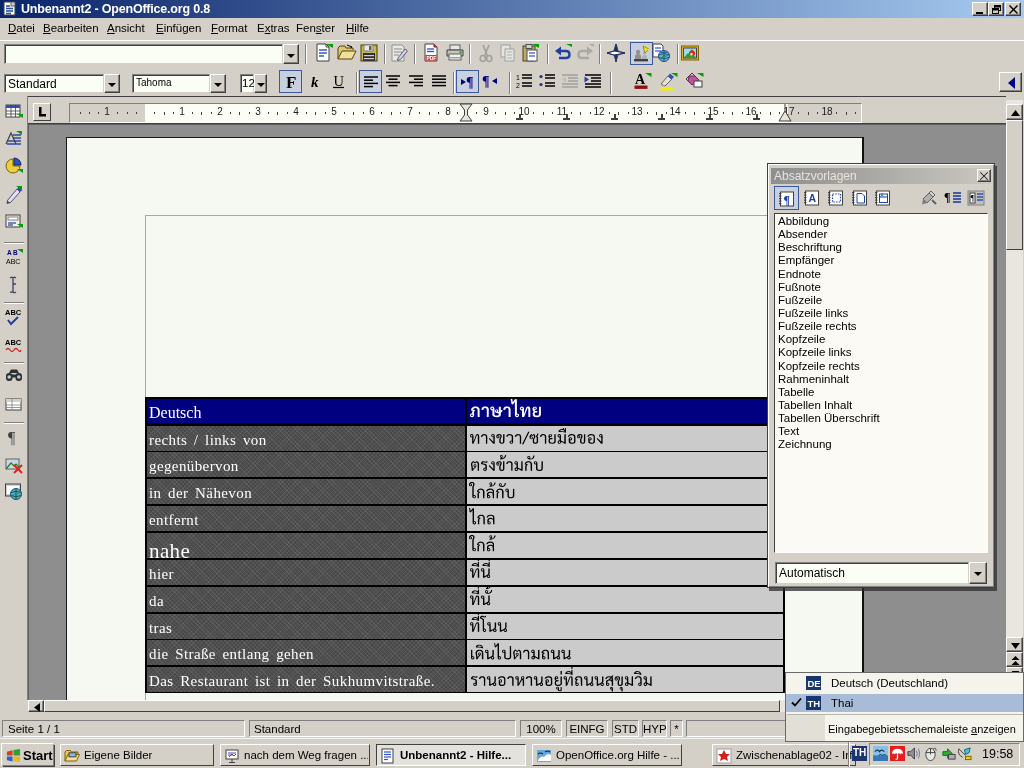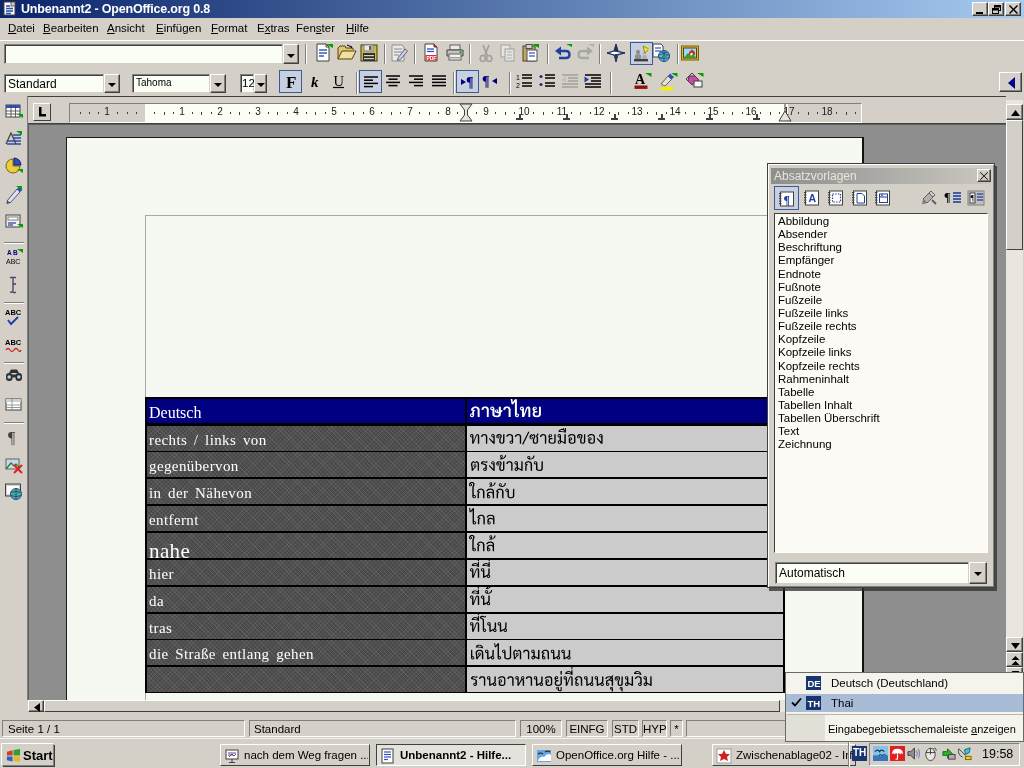--- a/index.html
+++ b/index.html
@@ -667,20 +667,21 @@
     <div class="abs" style="left:439px;top:463px;width:316px;height:25px;background:#cbcbcb"></div>
     <span class="abs" style="left:121px;top:469px;font-family:'Liberation Serif',serif;font-size:15px;color:#fff;letter-spacing:0.4px;word-spacing:2.5px;white-space:nowrap">da</span>
     <div class="abs" style="left:119px;top:490px;width:318px;height:25px;background:#494949;background-image:repeating-linear-gradient(45deg,rgba(255,255,255,.08) 0 1px,transparent 1px 3px),repeating-linear-gradient(-45deg,rgba(255,255,255,.06) 0 1px,transparent 1px 3px)"></div>
     <div class="abs" style="left:439px;top:490px;width:316px;height:25px;background:#cbcbcb"></div>
     <span class="abs" style="left:121px;top:496px;font-family:'Liberation Serif',serif;font-size:15px;color:#fff;letter-spacing:0.4px;word-spacing:2.5px;white-space:nowrap">tras</span>
     <div class="abs" style="left:119px;top:516px;width:318px;height:25px;background:#494949;background-image:repeating-linear-gradient(45deg,rgba(255,255,255,.08) 0 1px,transparent 1px 3px),repeating-linear-gradient(-45deg,rgba(255,255,255,.06) 0 1px,transparent 1px 3px)"></div>
     <div class="abs" style="left:439px;top:516px;width:316px;height:25px;background:#cbcbcb"></div>
     <span class="abs" style="left:121px;top:522px;font-family:'Liberation Serif',serif;font-size:15px;color:#fff;letter-spacing:0.4px;word-spacing:2.5px;white-space:nowrap">die Straße entlang gehen</span>
     <div class="abs" style="left:119px;top:543px;width:318px;height:25px;background:#494949;background-image:repeating-linear-gradient(45deg,rgba(255,255,255,.08) 0 1px,transparent 1px 3px),repeating-linear-gradient(-45deg,rgba(255,255,255,.06) 0 1px,transparent 1px 3px)"></div>
     <div class="abs" style="left:439px;top:543px;width:316px;height:25px;background:#cbcbcb"></div>
+    <span class="abs" style="left:121px;top:549px;font-family:'Liberation Serif',serif;font-size:15px;color:#fff;letter-spacing:0.4px;word-spacing:2.5px;white-space:nowrap">Das Restaurant ist in der Sukhumvitstraße.</span>
     <svg style="left:442.3px;top:275.1px" width="71.0" height="18.3" viewBox="0 0 71.0 18.3">
       <path d="M47.5 18.2L45.8 17.9L44.9 16.6L44.9 2.8L43.0 5.4L41.5 4.9L40.7 -0.1L42.3 0.0L42.8 3.3L44.9 0.3L46.9 0.3L46.9 14.4L48.5 14.9L48.9 15.5L49.1 16.3L48.6 17.6L47.5 18.2ZM2.5 18.2L1.0 18.1L0.3 17.5L-0.0 16.8L-0.0 15.9L0.4 15.0L1.0 14.6L2.2 14.4L2.1 13.0L2.8 11.8L0.9 11.4L1.4 9.6L2.4 8.4L4.2 7.6L6.5 7.6L7.9 8.0L9.1 9.0L9.6 10.3L9.6 18.0L7.7 18.0L7.6 10.8L6.9 9.6L5.4 9.1L3.9 9.4L3.0 10.4L4.9 11.3L5.0 11.8L4.2 12.4L3.9 13.1L4.2 15.8L4.0 17.0L3.4 17.8L2.5 18.2ZM18.7 18.0L16.8 17.9L16.8 10.6L16.3 9.5L15.6 9.1L14.7 9.1L13.7 9.8L13.2 10.9L11.4 10.8L11.7 9.3L12.7 8.1L14.1 7.6L16.2 7.6L17.6 8.1L18.4 8.9L18.8 10.1L18.7 18.0ZM27.8 18.2L24.8 18.1L23.7 17.6L22.8 16.9L22.4 15.9L22.4 11.4L21.0 11.0L20.2 9.9L20.4 8.6L21.1 7.8L22.8 7.6L24.1 8.5L24.4 9.3L24.5 15.8L25.1 16.4L26.6 16.6L27.8 16.5L28.6 16.0L28.8 14.4L26.8 14.1L25.5 13.4L24.9 12.4L25.0 11.3L26.1 10.4L27.5 10.6L28.2 11.6L27.9 13.0L28.7 13.0L28.8 7.7L30.8 7.7L30.9 11.8L31.7 10.7L32.7 11.6L32.0 12.7L30.8 13.7L30.8 16.1L30.5 16.9L29.3 17.8L27.8 18.2ZM40.6 18.0L38.6 17.9L38.6 10.6L38.2 9.5L37.5 9.1L36.5 9.1L35.5 9.8L35.1 10.9L33.2 10.8L33.5 9.3L34.5 8.1L35.9 7.6L38.0 7.6L39.4 8.1L40.2 8.9L40.6 10.1L40.6 18.0ZM60.3 18.1L58.4 18.0L58.3 9.7L57.9 9.1L57.3 9.7L54.2 18.0L52.0 18.0L52.0 11.4L50.9 11.2L50.0 10.3L49.8 9.0L50.3 8.2L51.0 7.7L52.3 7.6L53.1 7.9L53.7 8.5L54.0 9.3L54.1 15.1L56.3 8.5L57.8 7.6L58.7 7.6L59.7 8.0L60.3 9.4L60.3 18.1ZM67.8 18.2L64.7 17.9L63.4 17.2L62.8 16.3L62.7 13.9L63.7 12.7L62.6 11.3L62.5 9.6L63.1 8.3L64.0 7.7L65.8 7.7L66.5 8.2L66.8 8.9L66.8 9.7L66.4 10.6L64.5 11.1L65.2 11.9L67.4 12.0L67.3 13.4L65.2 13.5L64.6 14.2L64.9 16.1L65.8 16.5L66.8 16.6L68.2 16.4L68.9 15.5L69.0 7.7L70.9 7.7L70.9 16.1L69.9 17.5L67.8 18.2ZM65.3 10.0L65.7 9.6L65.7 9.0L65.2 8.6L64.7 8.6L64.2 9.0L64.2 9.6L64.7 10.0L65.3 10.0ZM22.5 10.1L23.0 9.6L22.9 9.0L22.4 8.7L21.8 8.7L21.4 9.2L21.4 9.7L21.8 10.2L22.5 10.1ZM52.1 10.1L52.6 9.6L52.5 9.0L52.0 8.7L51.4 8.7L51.0 9.2L51.0 9.7L51.4 10.2L52.1 10.1ZM26.9 12.5L27.2 11.7L26.9 11.3L26.3 11.2L25.9 11.7L25.9 12.2L26.3 12.6L26.9 12.5ZM54.0 15.4L54.0 15.4ZM2.3 17.0L2.7 16.6L2.7 16.1L2.3 15.6L1.5 15.6L1.1 16.1L1.1 16.6L1.5 17.1L2.3 17.0ZM47.5 17.0L47.9 16.6L47.8 15.9L47.3 15.6L46.6 15.7L46.3 16.2L46.4 16.8L46.9 17.1L47.5 17.0Z" fill="#fff" fill-rule="evenodd"></path>
     </svg>
     <svg style="left:442.4px;top:304.3px" width="132.8" height="16.4" viewBox="0 0 132.8 16.4">
       <path d="M96.0 4.8L92.7 4.0L88.6 3.9L88.6 3.1L89.0 2.3L90.1 1.4L91.4 1.0L92.8 1.0L92.9 -0.0L93.8 0.0L93.9 1.3L94.9 2.0L95.0 0.0L95.9 -0.0L96.0 4.8ZM94.7 3.5L93.7 2.3L92.5 1.9L91.0 2.0L89.9 3.0L94.7 3.5ZM53.3 16.4L52.0 16.3L58.2 3.8L59.5 3.7L53.3 16.4ZM66.1 15.8L64.2 15.7L63.4 15.3L62.9 14.5L62.7 11.8L64.1 8.7L64.1 7.9L63.7 7.2L62.5 8.0L61.5 7.2L60.9 8.0L60.9 8.3L62.0 8.4L62.7 9.1L62.8 10.1L62.4 10.9L60.9 11.3L59.8 10.5L59.5 9.6L59.6 8.0L60.3 6.9L61.1 6.2L61.6 6.0L62.5 6.9L63.7 6.0L64.6 6.4L65.1 7.0L65.4 8.8L64.1 11.6L64.1 13.8L64.6 14.5L65.7 14.7L66.5 14.3L66.7 13.6L66.7 9.4L65.9 8.5L65.9 7.9L66.8 7.0L67.2 5.6L68.6 5.7L68.1 7.1L67.2 8.2L67.9 8.7L68.1 9.3L68.1 14.1L67.4 15.3L66.1 15.8ZM9.2 15.7L7.8 15.7L7.8 7.8L7.6 7.3L7.2 7.2L6.9 7.3L6.5 7.9L3.6 15.6L2.1 15.7L2.1 9.4L0.9 9.2L0.2 8.7L-0.0 7.4L0.4 6.6L1.0 6.1L2.1 6.1L2.7 6.3L3.4 7.1L3.5 13.4L6.0 6.7L7.2 6.0L8.7 6.5L9.2 8.0L9.2 15.7ZM17.2 15.7L15.9 15.7L15.9 8.7L15.6 7.8L14.6 7.2L13.7 7.2L12.7 7.8L12.3 8.9L10.9 8.8L11.2 7.5L12.3 6.4L13.7 6.0L15.3 6.2L16.2 6.6L17.0 7.5L17.3 8.7L17.2 15.7ZM24.7 15.7L23.3 15.7L18.8 10.7L19.5 9.9L23.3 13.8L23.4 9.4L21.9 9.1L21.2 8.0L21.4 6.7L22.5 6.0L23.9 6.3L24.7 7.5L24.7 15.7ZM32.5 15.8L30.4 15.6L29.8 15.1L29.3 14.4L29.2 11.5L30.4 8.8L30.2 7.5L29.2 7.1L27.9 7.4L29.0 7.7L29.5 8.5L29.4 9.6L28.7 10.3L27.2 10.3L26.4 9.4L26.3 7.6L27.6 6.3L29.6 6.0L30.8 6.4L31.5 7.1L31.7 8.7L30.6 11.3L30.6 13.7L31.1 14.5L31.8 14.7L32.6 14.5L33.0 14.0L33.1 6.2L34.5 6.2L34.4 14.1L33.8 15.3L32.5 15.8ZM41.8 15.8L40.2 15.6L39.5 14.4L39.7 13.5L40.0 12.9L41.7 12.4L41.7 8.7L41.3 7.8L40.2 7.2L39.2 7.2L38.0 7.8L37.5 8.8L36.2 8.8L36.7 7.3L38.0 6.3L39.3 6.0L41.0 6.2L42.1 6.7L42.9 7.6L43.1 8.8L43.1 14.4L42.7 15.3L41.8 15.8ZM51.1 15.7L49.8 15.7L49.8 8.7L49.5 7.8L48.5 7.2L47.6 7.2L46.6 7.8L46.2 8.9L44.8 8.8L45.1 7.5L46.2 6.4L47.6 6.0L49.2 6.2L50.1 6.6L50.9 7.5L51.2 8.7L51.1 15.7ZM76.2 15.7L74.9 15.7L74.9 8.7L74.6 7.8L73.6 7.2L72.7 7.2L71.7 7.8L71.3 8.9L69.9 8.8L70.2 7.5L71.3 6.4L72.7 6.0L74.3 6.2L75.2 6.6L76.0 7.5L76.3 8.7L76.2 15.7ZM83.1 15.8L80.2 15.6L79.2 15.0L78.6 14.1L78.6 11.6L79.5 10.6L78.6 9.7L78.4 7.9L78.8 6.9L79.6 6.2L81.3 6.2L82.1 7.1L82.1 7.9L81.5 8.7L80.9 9.0L79.6 8.9L79.8 9.4L80.5 10.0L82.5 10.1L82.4 11.2L80.6 11.2L80.1 11.6L79.9 12.2L79.9 13.6L80.2 14.1L80.9 14.5L82.2 14.7L83.6 14.4L84.3 13.7L84.3 6.3L85.7 6.2L85.7 13.8L85.5 14.5L84.8 15.2L83.1 15.8ZM89.9 15.8L88.6 15.7L88.1 15.3L87.7 14.5L87.7 13.6L88.1 12.8L89.6 12.2L89.6 9.4L88.5 9.3L87.8 8.7L87.5 7.6L87.8 6.7L88.5 6.2L89.2 6.0L90.1 6.2L90.6 6.6L91.0 7.5L91.0 12.4L94.3 14.2L94.4 6.2L95.8 6.1L95.8 15.7L94.5 15.7L92.9 14.6L91.4 13.9L91.0 15.1L89.9 15.8ZM103.0 15.8L101.3 15.8L100.2 15.6L99.4 15.1L98.8 14.4L98.7 10.5L99.1 9.7L100.0 9.2L101.4 9.4L102.2 10.6L102.0 11.5L101.7 12.0L100.9 12.5L100.1 12.6L100.3 14.1L101.3 14.6L102.7 14.7L103.6 14.4L104.1 13.6L104.1 8.7L103.6 7.8L102.5 7.2L101.1 7.2L99.8 7.7L99.1 8.7L97.8 8.7L98.3 7.4L99.9 6.3L101.3 6.0L103.3 6.2L104.6 6.8L105.4 7.9L105.5 14.0L104.7 15.2L103.0 15.8ZM113.4 15.8L111.3 15.6L110.6 15.1L110.2 14.4L110.1 11.5L111.3 8.8L111.1 7.5L110.1 7.1L108.7 7.4L109.9 7.7L110.4 8.5L110.3 9.6L109.6 10.3L108.0 10.3L107.2 9.4L107.2 7.6L108.4 6.3L110.5 6.0L111.7 6.4L112.4 7.1L112.6 8.7L111.5 11.3L111.5 13.7L111.9 14.5L112.7 14.7L113.5 14.5L113.9 14.0L114.0 6.2L115.3 6.2L115.3 14.1L114.6 15.3L113.4 15.8ZM122.5 15.8L120.9 15.8L119.7 15.6L118.9 15.1L118.4 14.4L118.2 10.5L118.7 9.7L119.6 9.2L121.0 9.4L121.7 10.6L121.6 11.5L121.2 12.0L120.5 12.5L119.6 12.6L119.9 14.1L120.9 14.6L122.3 14.7L123.1 14.4L123.6 13.6L123.7 8.7L123.2 7.8L122.0 7.2L120.6 7.2L119.3 7.7L118.7 8.7L117.3 8.7L117.8 7.4L119.4 6.3L120.9 6.0L122.8 6.2L124.1 6.8L124.9 7.9L125.0 14.0L124.2 15.2L122.5 15.8ZM132.6 15.7L131.2 15.7L126.7 10.7L127.5 9.9L131.3 13.8L131.3 9.4L129.8 9.1L129.1 8.0L129.4 6.7L130.4 6.0L131.9 6.3L132.7 7.5L132.6 15.7ZM80.8 8.2L81.2 7.8L81.2 7.2L80.7 6.8L80.2 6.8L79.8 7.2L79.8 7.8L80.2 8.2L80.8 8.2ZM2.0 8.4L2.4 8.0L2.4 7.4L1.8 7.0L1.2 7.1L0.9 7.5L1.0 8.2L1.4 8.5L2.0 8.4ZM23.2 8.4L23.6 8.0L23.6 7.4L23.2 7.0L22.4 7.1L22.1 7.5L22.2 8.2L22.6 8.5L23.2 8.4ZM89.5 8.4L89.9 8.0L89.9 7.4L89.4 6.9L88.9 7.0L88.5 7.5L88.5 8.0L88.9 8.4L89.5 8.4ZM131.1 8.4L131.5 8.0L131.5 7.4L131.1 7.0L130.3 7.1L130.0 7.5L130.1 8.2L130.6 8.5L131.1 8.4ZM28.2 9.6L28.6 9.2L28.5 8.5L28.1 8.2L27.4 8.3L27.1 8.7L27.2 9.3L27.7 9.6L28.2 9.6ZM109.1 9.6L109.5 9.2L109.4 8.5L109.0 8.2L108.3 8.3L108.0 8.7L108.1 9.3L108.6 9.6L109.1 9.6ZM61.6 10.5L62.0 10.0L62.0 9.4L61.5 9.0L60.9 9.0L60.5 9.4L60.5 10.1L60.9 10.5L61.6 10.5ZM100.8 11.5L101.2 11.1L101.2 10.6L100.9 10.2L100.3 10.0L99.9 10.4L99.8 11.0L100.2 11.5L100.8 11.5ZM120.4 11.5L120.7 11.1L120.8 10.6L120.5 10.2L119.8 10.0L119.4 10.4L119.3 11.0L119.7 11.5L120.4 11.5ZM89.8 14.9L90.2 14.4L90.2 13.8L89.9 13.4L89.3 13.3L88.8 13.6L88.7 14.4L89.2 14.9L89.8 14.9ZM41.6 14.9L42.0 14.5L42.0 13.8L41.5 13.4L40.8 13.5L40.5 14.0L40.6 14.6L41.0 14.9L41.6 14.9Z" fill="#000" fill-rule="evenodd"></path>
     </svg>
     <svg style="left:442.6px;top:331.0px" width="71.9" height="16.0" viewBox="0 0 71.9 16.0">
       <path d="M29.5 4.4L29.0 4.3L29.0 3.8L30.4 2.7L29.5 2.5L29.1 1.9L28.9 1.0L29.4 0.3L30.7 -0.0L31.6 0.6L31.7 1.8L31.1 3.4L32.1 3.0L33.0 2.3L33.7 1.4L34.0 0.2L35.2 0.1L34.8 1.7L33.5 3.2L31.4 4.2L29.5 4.4ZM60.0 4.6L58.1 4.4L56.8 3.8L56.2 2.6L56.7 1.3L57.6 0.9L58.8 1.2L59.5 2.3L59.0 3.6L59.8 3.7L60.8 3.4L61.6 2.7L62.1 1.8L62.4 0.6L63.4 0.6L63.3 1.9L62.6 3.2L61.6 4.1L60.0 4.6ZM30.6 1.9L31.0 1.2L30.5 0.7L30.2 0.7L29.8 1.1L29.7 1.6L30.2 2.0L30.6 1.9ZM58.1 3.1L58.5 2.6L58.5 2.1L58.1 1.7L57.6 1.7L57.2 2.1L57.1 2.6L57.5 3.0L58.1 3.1ZM8.0 15.8L6.7 15.8L6.7 9.2L6.4 8.0L5.7 7.3L4.0 8.5L2.3 7.3L1.6 8.0L1.3 9.2L2.0 13.7L3.7 12.2L2.9 11.8L2.5 11.0L2.7 10.1L3.1 9.5L4.0 9.3L4.9 9.5L5.5 10.4L5.5 11.1L5.1 11.9L2.5 14.6L2.1 15.8L0.6 15.8L0.6 13.1L-0.1 9.2L0.3 7.8L1.2 6.7L2.5 6.1L4.0 7.3L5.7 6.1L6.6 6.4L7.3 7.0L7.8 7.9L8.1 9.1L8.0 15.8ZM14.5 15.9L12.9 15.7L12.4 15.0L12.2 14.4L12.4 13.6L12.9 12.9L14.4 12.6L14.4 10.5L13.2 9.8L9.9 9.1L10.3 7.2L11.4 6.3L12.7 6.2L15.1 6.7L15.8 6.1L16.7 6.5L16.2 7.4L15.5 7.8L12.3 7.3L11.5 8.0L11.5 8.2L14.8 9.1L15.8 10.2L15.8 14.6L15.4 15.4L14.5 15.9ZM23.7 15.8L22.3 15.8L17.8 10.9L18.5 10.0L22.3 14.0L22.3 9.6L20.8 9.2L20.1 8.2L20.4 6.9L21.5 6.2L22.9 6.4L23.7 7.6L23.7 15.8ZM31.4 15.9L29.4 15.7L28.7 15.2L28.3 14.5L28.2 11.6L29.4 8.9L29.2 7.6L28.2 7.2L26.8 7.5L28.0 7.9L28.5 8.7L28.4 9.7L27.7 10.4L26.1 10.4L25.3 9.6L25.3 7.8L26.5 6.4L28.6 6.2L29.8 6.6L30.5 7.2L30.7 8.8L29.6 11.4L29.6 13.8L30.0 14.7L30.8 14.8L31.6 14.7L32.0 14.1L32.1 6.3L33.4 6.3L33.4 14.2L32.7 15.4L31.4 15.9ZM41.5 15.8L40.2 15.8L40.2 8.8L39.9 7.9L38.9 7.4L38.0 7.3L37.0 7.9L36.6 9.0L35.3 8.9L35.6 7.6L36.6 6.6L38.0 6.2L39.6 6.3L40.5 6.7L41.3 7.6L41.6 8.8L41.5 15.8ZM45.8 15.9L44.5 15.8L44.0 15.4L43.6 14.6L43.6 13.7L44.0 12.9L45.5 12.3L45.5 9.6L44.4 9.4L43.7 8.8L43.4 7.8L43.7 6.9L44.4 6.3L45.0 6.2L45.9 6.3L46.5 6.7L46.9 7.6L46.9 12.6L50.2 14.3L50.3 6.3L51.6 6.3L51.7 15.8L50.3 15.8L48.8 14.7L47.2 14.0L46.8 15.2L45.8 15.9ZM61.1 15.9L59.7 15.8L59.5 8.5L58.9 7.7L57.5 7.3L55.9 7.7L55.1 8.5L55.0 8.8L56.4 9.3L56.9 9.8L56.0 10.4L55.6 11.1L55.6 15.8L54.2 15.8L54.2 11.3L54.4 10.6L55.3 9.8L53.7 9.6L53.7 9.1L54.2 7.8L55.1 6.8L56.9 6.2L58.6 6.3L59.7 6.7L60.7 7.8L61.1 9.2L61.1 15.9ZM69.4 15.9L66.9 15.8L66.0 15.4L65.3 14.8L65.0 14.0L65.0 9.6L63.5 9.2L62.8 8.2L63.0 7.1L63.5 6.4L65.0 6.2L66.2 7.0L66.4 7.9L66.5 14.0L67.3 14.7L68.5 14.8L69.6 14.7L70.4 14.0L70.5 6.5L71.9 6.3L71.8 14.2L70.9 15.4L69.4 15.9ZM22.2 8.5L22.6 8.2L22.6 7.5L22.1 7.1L21.4 7.2L21.0 7.6L21.2 8.3L21.6 8.6L22.2 8.5ZM45.4 8.5L45.8 8.2L45.8 7.5L45.3 7.1L44.8 7.1L44.3 7.6L44.4 8.2L44.8 8.5L45.4 8.5ZM64.9 8.5L65.3 8.2L65.3 7.5L64.8 7.1L64.1 7.2L63.7 7.6L63.9 8.3L64.3 8.6L64.9 8.5ZM27.2 9.7L27.6 9.3L27.5 8.7L27.0 8.4L26.4 8.5L26.1 8.8L26.2 9.4L26.7 9.8L27.2 9.7ZM4.3 11.4L4.7 11.0L4.7 10.5L4.3 10.1L3.8 10.1L3.3 10.5L3.3 11.0L3.8 11.4L4.3 11.4ZM45.7 15.0L46.1 14.5L46.1 14.0L45.8 13.5L45.2 13.4L44.7 13.7L44.6 14.5L45.0 15.0L45.7 15.0ZM14.3 15.0L14.7 14.5L14.6 13.8L14.1 13.5L13.5 13.7L13.1 14.1L13.3 14.8L13.7 15.1L14.3 15.0Z" fill="#000" fill-rule="evenodd"></path>
     </svg>
     <svg style="left:441.0px;top:357.5px" width="45.4" height="16.4" viewBox="0 0 45.4 16.4">
@@ -904,20 +905,28 @@
       <svg style="left:3px;top:3px" width="15" height="15" viewBox="0 0 16 16">
         <g>
           <path d="M1 4L7 2.5L7 8L1 8Z" fill="#d04020"></path>
           <path d="M8 2.2L15 1L15 8L8 8Z" fill="#30a030"></path>
           <path d="M1 9L7 9L7 14.5L1 13Z" fill="#3060c0"></path>
           <path d="M8 9L15 9L15 14.8L8 14Z" fill="#e8b820"></path>
         </g>
       </svg>
       <span class="abs" style="left:20px;top:3px;font-size:13px;font-weight:bold">Start</span>
     </div>
+    <div class="abs" style="left:60px;top:5px;width:154px;height:22px;background:#d4d0c8;border:1px solid;border-color:#fff #404040 #404040 #fff">
+      <svg style="left:3px;top:3px" width="16" height="16" viewBox="0 0 16 16">
+        <path d="M1 13L1 4L2.5 2.5L6.5 2.5L7.5 4L14 4L14 6" fill="#e8c850" stroke="#806000"></path>
+        <path d="M1 13L4 6.5L15.5 6.5L12.5 13Z" fill="#f4e098" stroke="#806000"></path>
+        <rect x="5" y="4.8" width="7" height="4" fill="#88b8e8" stroke="#404040"></rect>
+      </svg>
+      <span class="abs" style="left:23px;top:4px;font-size:11.5px;font-weight:normal;white-space:nowrap;overflow:hidden;max-width:128px">Eigene Bilder</span>
+    </div>
     <div class="abs" style="left:220px;top:5px;width:150px;height:22px;background:#d4d0c8;border:1px solid;border-color:#fff #404040 #404040 #fff">
       <svg style="left:3px;top:3px" width="16" height="16" viewBox="0 0 16 16">
         <rect x="2" y="2" width="12" height="9" fill="#fff" stroke="#404040"></rect>
         <path d="M4 5h8M4 7h5" stroke="#3050c0"></path>
         <path d="M5 9l3-3 2 2 2-2" stroke="#c03020" fill="none"></path>
         <path d="M8 11L8 14M5 14.5L11 14.5" stroke="#404040"></path>
       </svg>
       <span class="abs" style="left:23px;top:4px;font-size:11.5px;font-weight:normal;white-space:nowrap;overflow:hidden;max-width:124px">nach dem Weg fragen ...</span>
     </div>
     <div class="abs" style="left:376px;top:5px;width:150px;height:22px;background:#e4e2dc;border:1px solid;border-color:#404040 #fff #fff #404040">

